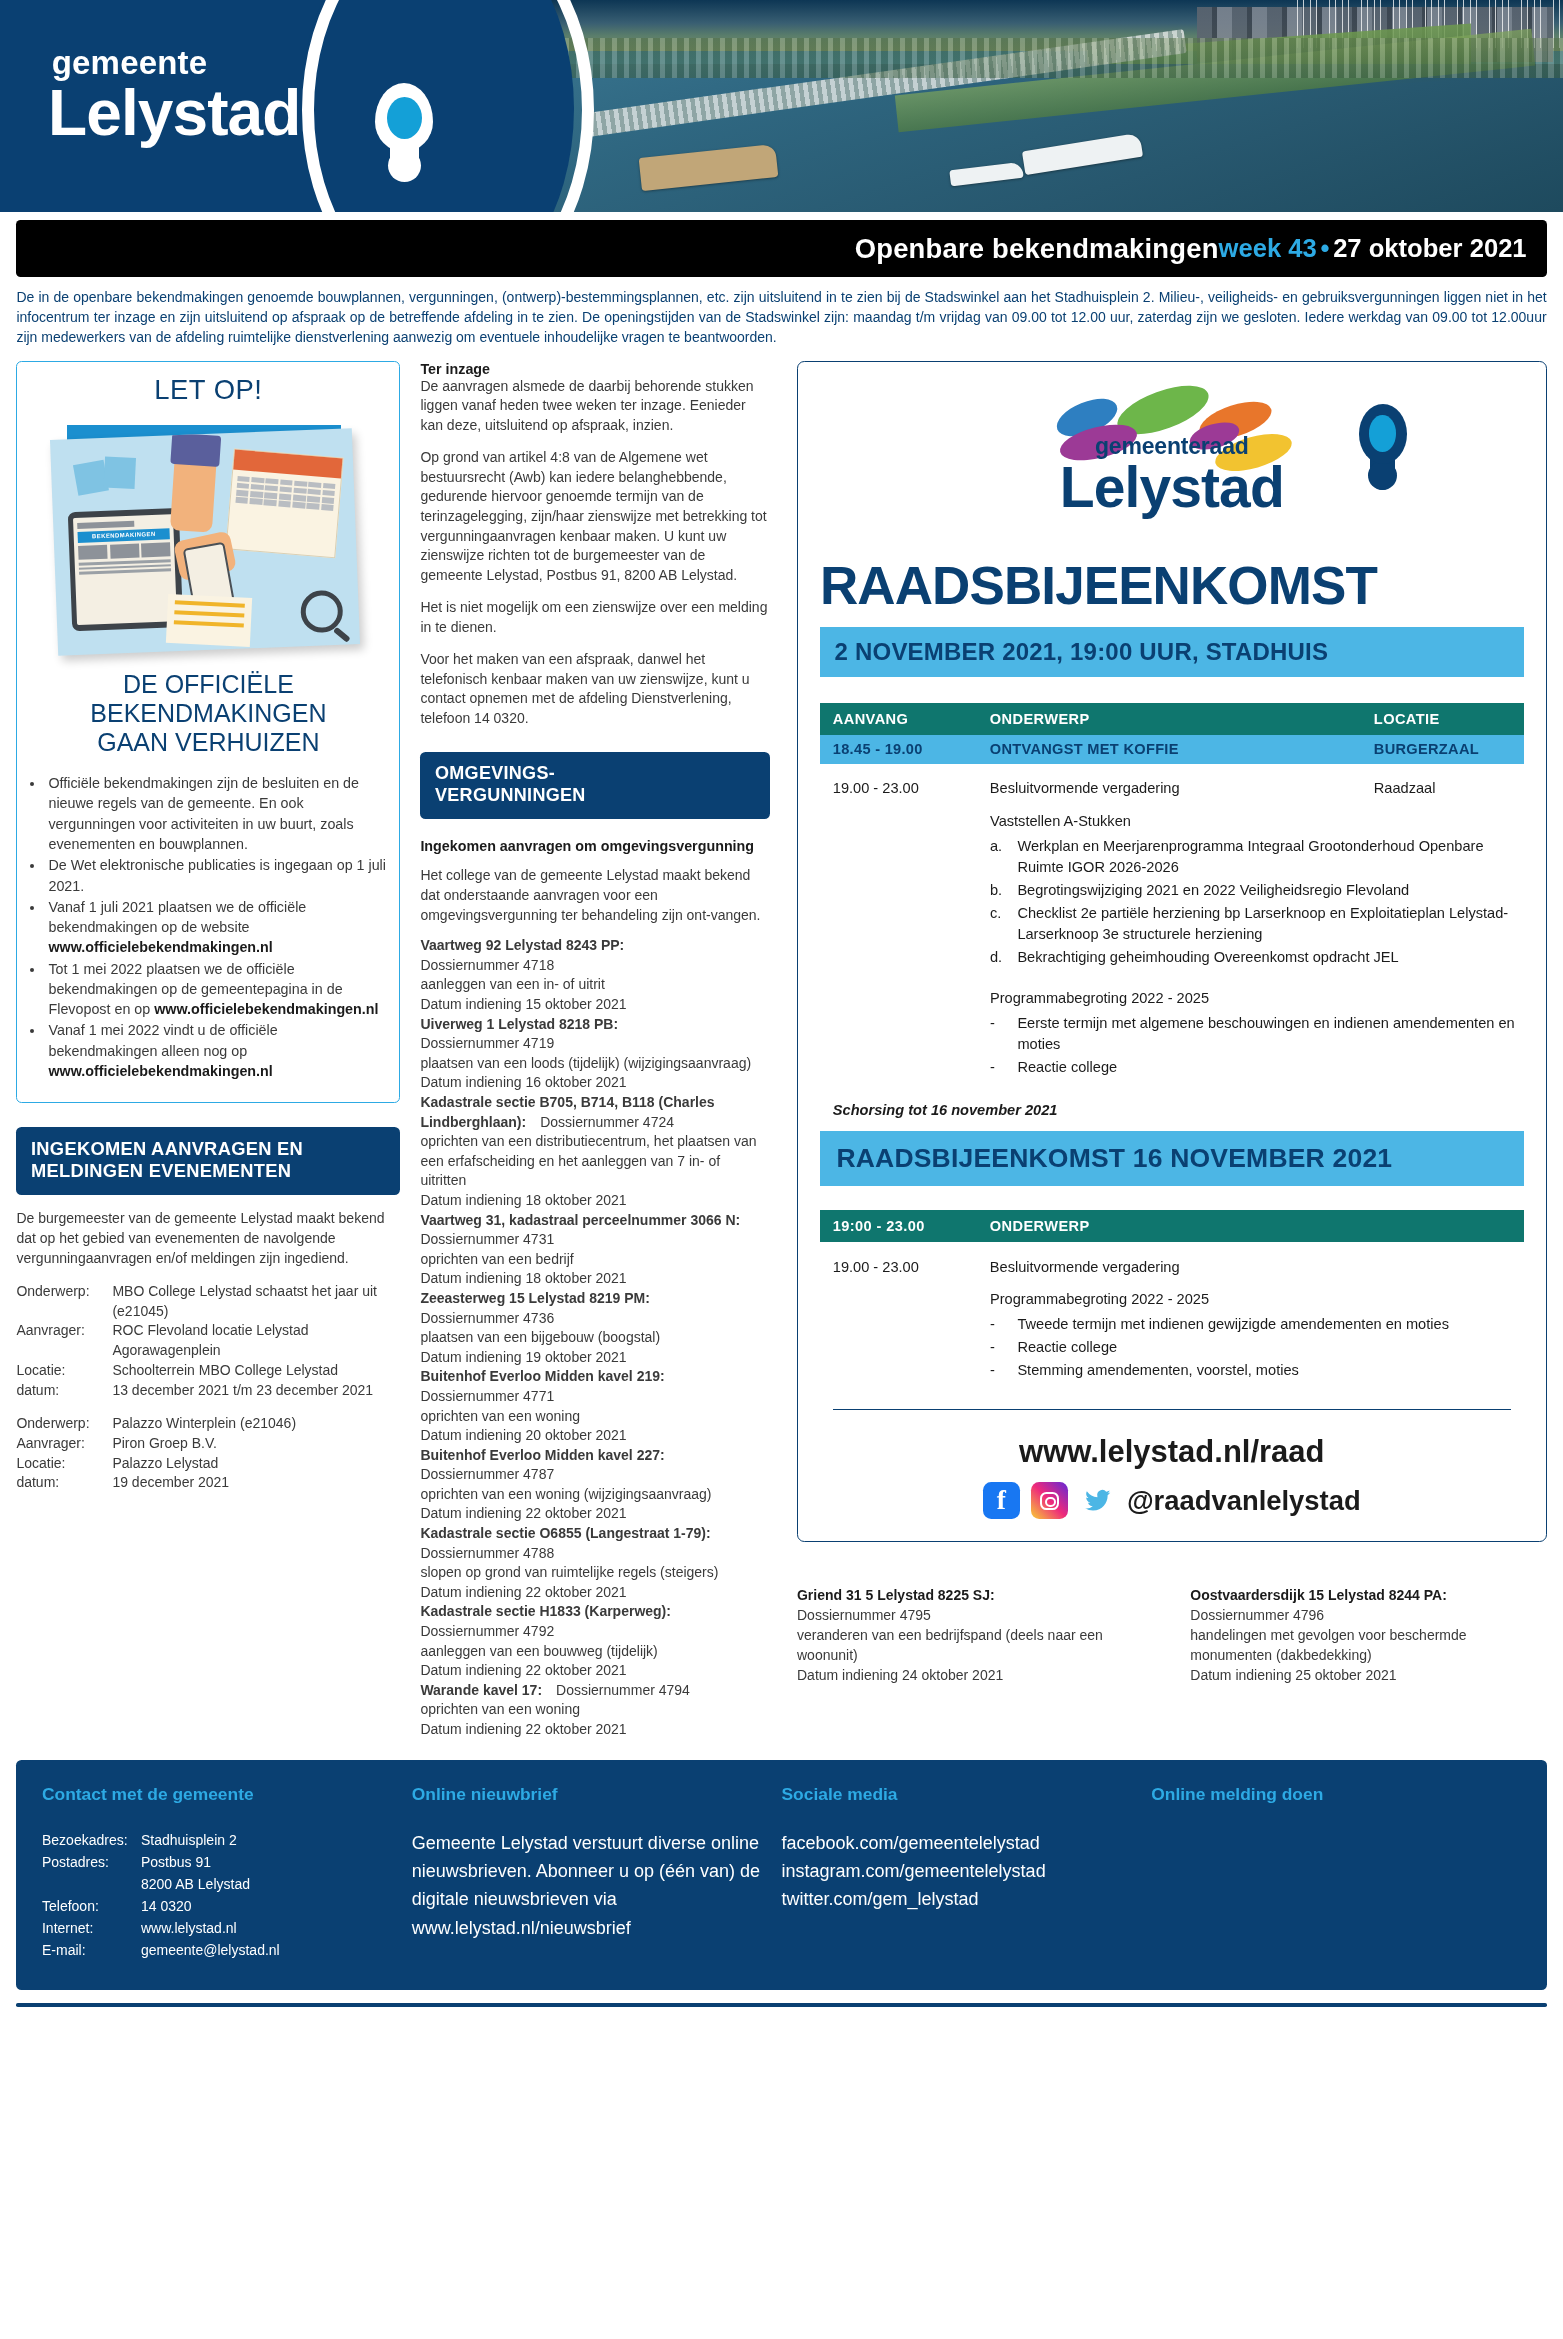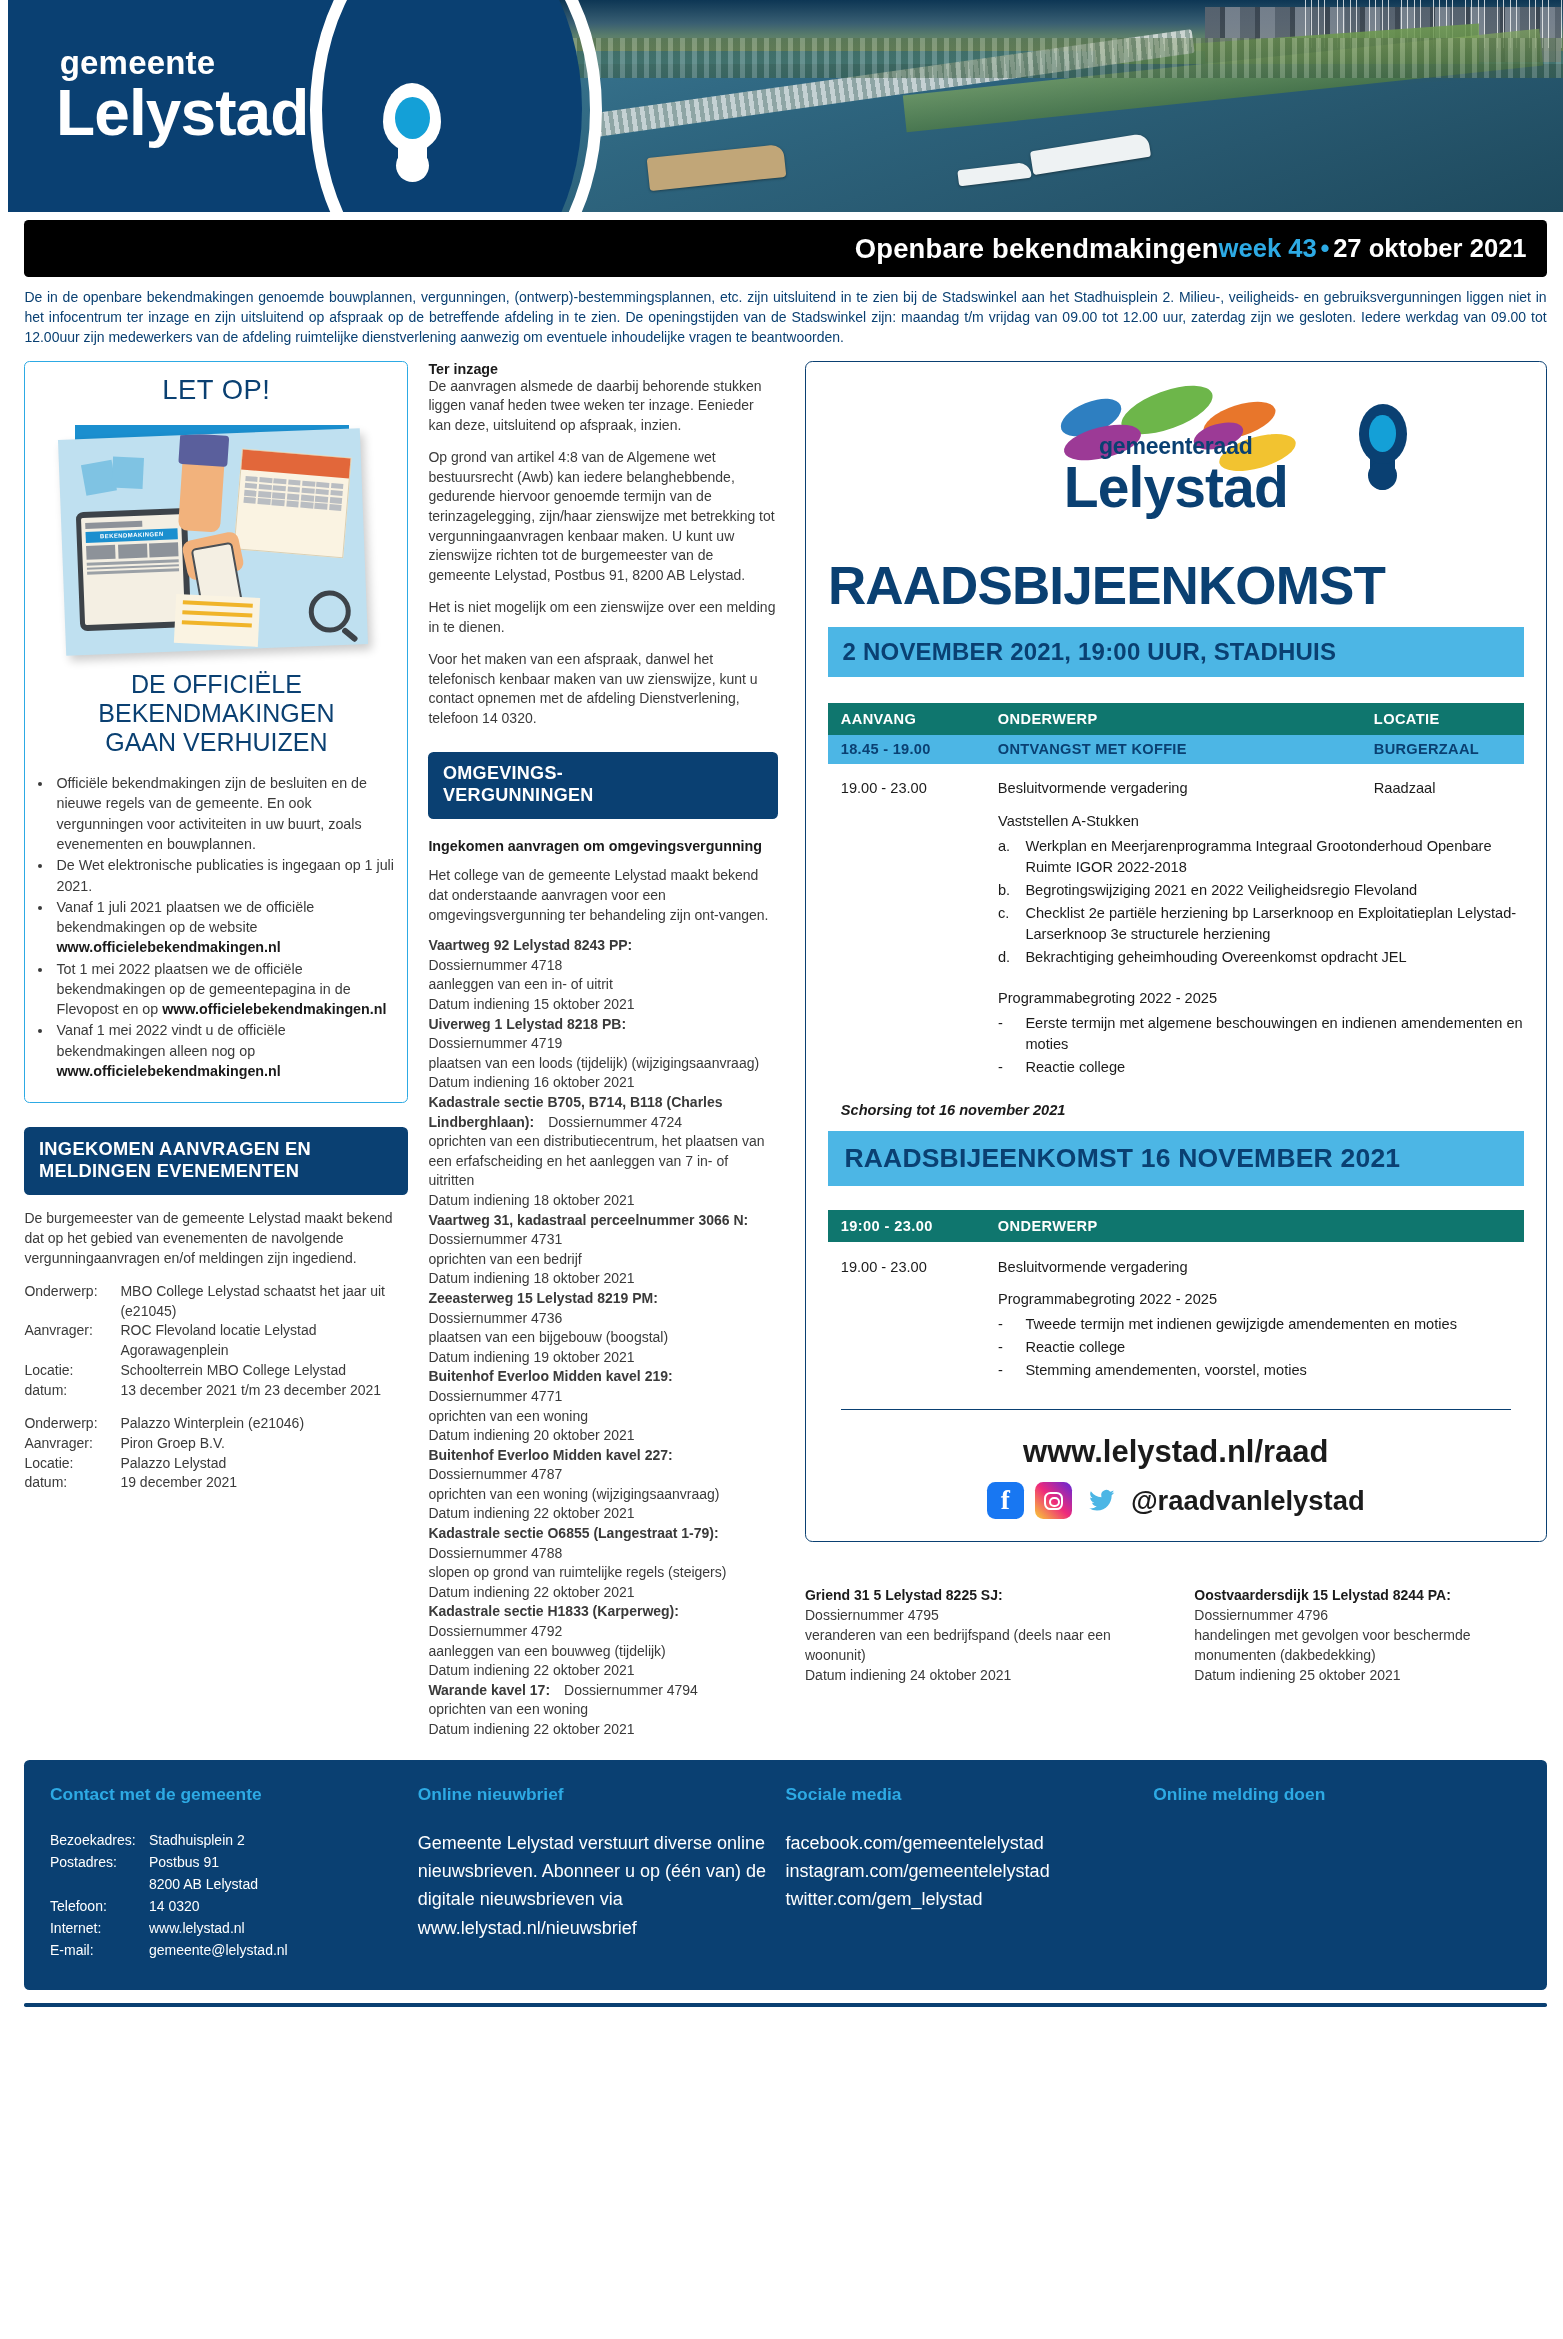--- a/index.html
+++ b/index.html
@@ -2,21 +2,21 @@
 <html style="font-size:14.6px"><head>
 <meta charset="utf-8">
 <style>
   * { box-sizing: border-box; margin: 0; padding: 0; }
   html, body {
     width: 1563px; height: 2339px;
     background: #ffffff;
     font-family: "Liberation Sans", sans-serif;
     color: #1b1b1b;
   }
-  .page { position: relative; width: 1563px; height: 2339px; overflow: hidden; padding-left: 8px; }
+  .page { position: relative; width: 1563px; height: 2339px; overflow: hidden; }
 
   
   .header {
     position: relative; height: 212px; width: 100%;
     background: #0a4072; overflow: hidden;
   }
   .hero-photo {
     position: absolute; inset: 0 0 0 0;
     background:
       linear-gradient(180deg,#0f3a5c 0%,#1d5578 14%,#2d6d8f 22%,#3a7f9c 30%,#2f6b86 42%,#26596f 58%,#1f4c60 74%,#1a4354 100%);
@@ -541,21 +541,21 @@
           <div class="ag-a">19.00 - 23.00</div>
           <div class="ag-b">Besluitvormende vergadering</div>
           <div class="ag-c">Raadzaal</div>
         </div>
 
         <div class="ag-detail">
           <div class="lead">Vaststellen A-Stukken</div>
           <ul class="ag-ol" id="agenda-items">
               <li>
                 <span class="mk">a.</span>
-                <span>Werkplan en Meerjarenprogramma Integraal Grootonderhoud Openbare Ruimte IGOR 2022-2018</span>
+                <span>Werkplan en Meerjarenprogramma Integraal Grootonderhoud Openbare Ruimte IGOR 2026-2026</span>
               </li>
               <li>
                 <span class="mk">b.</span>
                 <span>Begrotingswijziging 2021 en 2022 Veiligheidsregio Flevoland</span>
               </li>
               <li>
                 <span class="mk">c.</span>
                 <span>Checklist 2e partiële herziening bp Larserknoop en Exploitatieplan Lelystad- Larserknoop 3e structurele herziening</span>
               </li>
               <li>

